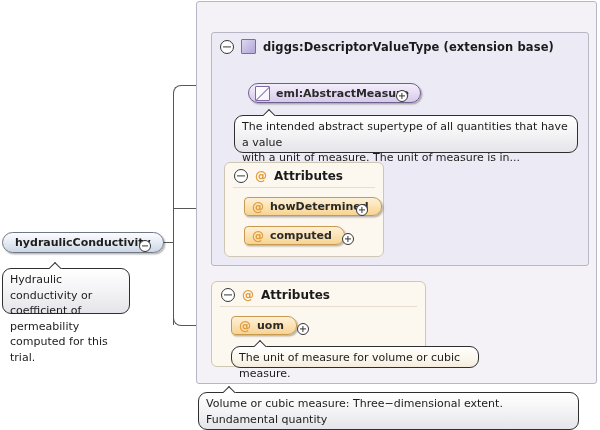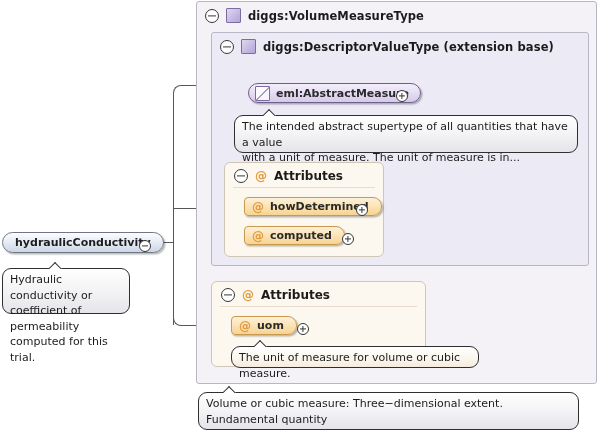--- a/index.html
+++ b/index.html
@@ -259,25 +259,20 @@
 
   
   <div class="wire wire-h abs" style="left:173px; top:208px; width:68px;"></div>
 
   
   <div class="elbow abs" style="left:173px; top:310px; width:16px; height:16px; border-right:none; border-top:none; border-bottom-left-radius:8px;"></div>
   <div class="wire wire-h abs" style="left:188px; top:325px; width:44px;"></div>
 
   
   <div class="ctype-outer abs" style="left:196px; top:1px; width:401px; height:383px;">
-    <div class="ctype-head">
-      <span class="circ"></span>
-      <span class="sq-icon"></span>
-      <span class="ctype-label">diggs:VolumeMeasureType</span>
-    </div>
 
     <div class="ctype-inner abs" style="left:14px; top:30px; width:378px; height:234px;">
       <div class="ctype-head">
         <span class="circ"></span>
         <span class="sq-icon"></span>
         <span class="ctype-label">diggs:DescriptorValueType (extension base)</span>
       </div>
 
       
       <div class="elem-pill abs" style="left:36px; top:50px;">

